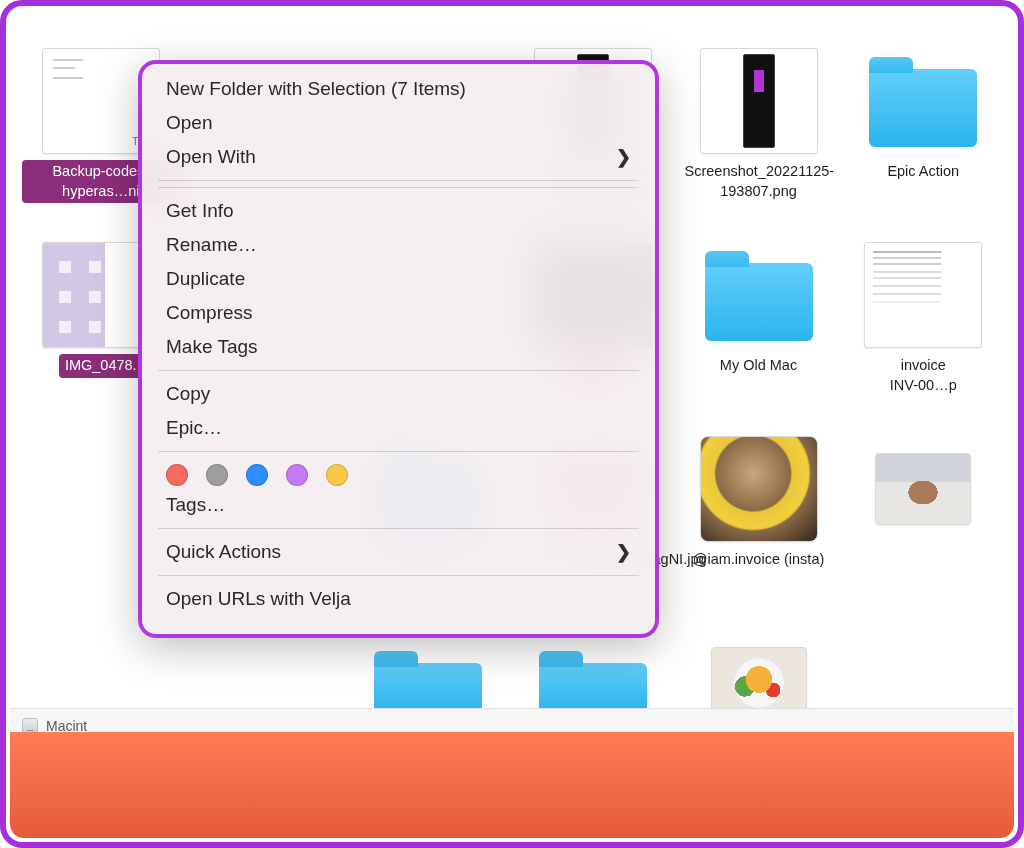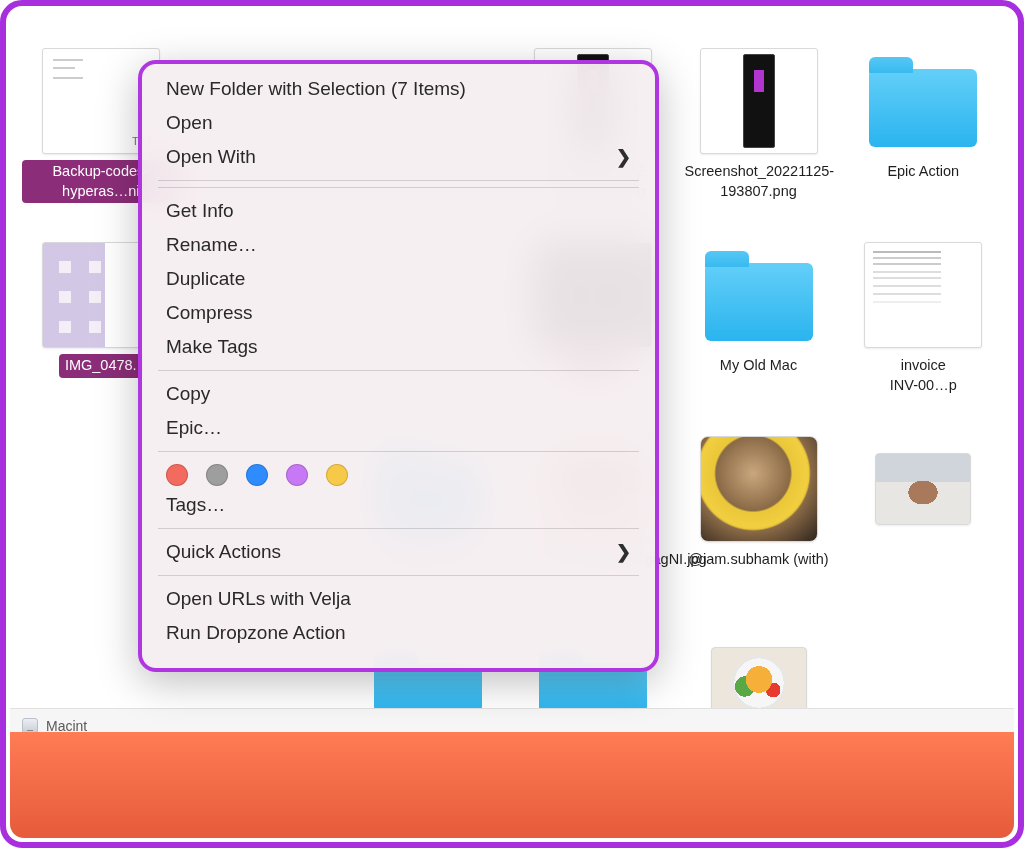--- a/index.html
+++ b/index.html
@@ -326,21 +326,21 @@
                 <div class="imgB"></div>
               </div>
             </div>
           </div>
         <div class="file-label">twitter_FvtISfdWACgagNI.jpg</div>
       </div>
       <div class="file-item">
         <div class="thumb">
             <div class="thumb-inner thumb-portrait" style="border-radius:8px;"></div>
           </div>
-        <div class="file-label">@iam.subhamk (with)</div>
+        <div class="file-label">@iam.invoice (insta)</div>
       </div>
 
       <div class="file-item">
         <div class="thumb">
             <div class="thumb-inner thumb-selfie" style="width:96px;height:72px;border-radius:4px;"></div>
           </div>
       </div>
       <div></div>
         <div></div>
       <div class="file-item">
@@ -416,19 +416,16 @@
         </div>
       <div class="cm-sep"></div>
       <div class="cm-item">
           <span>Quick Actions</span>
           <span class="chevron">❯</span>
         </div>
       <div class="cm-sep"></div>
       <div class="cm-item">
           <span>Open URLs with Velja</span>
         </div>
-      <div class="cm-item">
-          <span>Run Dropzone Action</span>
-        </div>
     </div>
 
   </div>
 </div>
 
 </body></html>

